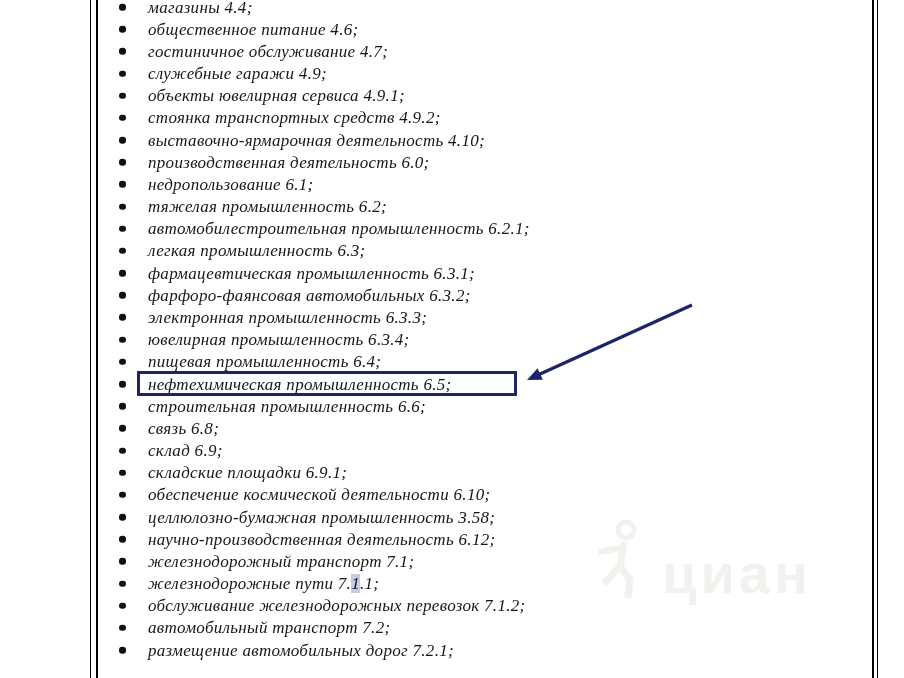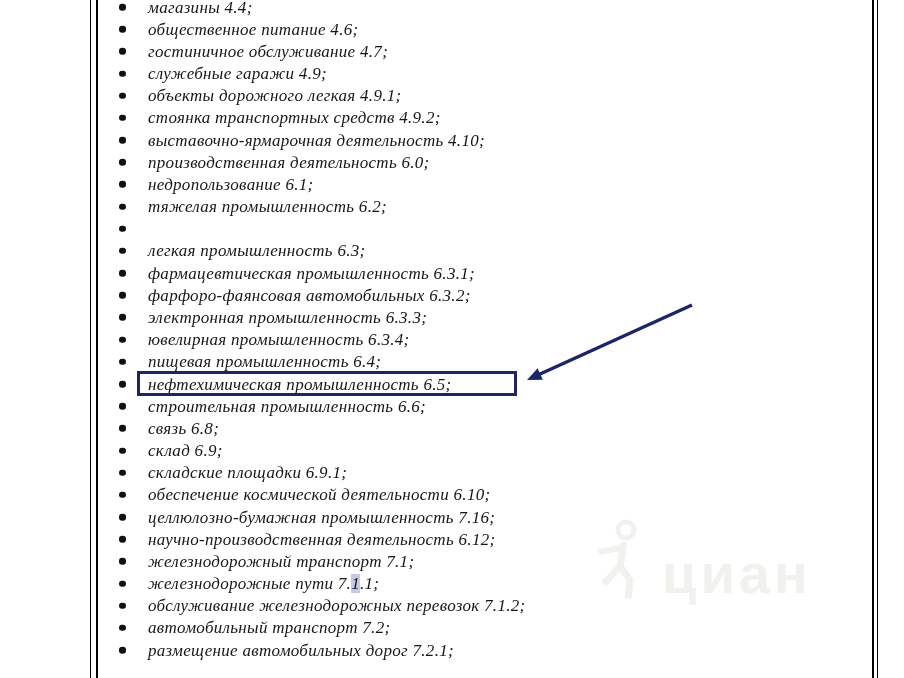--- a/index.html
+++ b/index.html
@@ -101,21 +101,21 @@
     <li>
       <span class="bullet"></span>
       <span class="t">гостиничное обслуживание 4.7;</span>
     </li>
     <li>
       <span class="bullet"></span>
       <span class="t">служебные гаражи 4.9;</span>
     </li>
     <li>
       <span class="bullet"></span>
-      <span class="t">объекты дорожного легкая 4.9.1;</span>
+      <span class="t">объекты ювелирная сервиса 4.9.1;</span>
     </li>
     <li>
       <span class="bullet"></span>
       <span class="t">стоянка транспортных средств 4.9.2;</span>
     </li>
     <li>
       <span class="bullet"></span>
       <span class="t">выставочно-ярмарочная деятельность 4.10;</span>
     </li>
     <li>
@@ -125,20 +125,21 @@
     <li>
       <span class="bullet"></span>
       <span class="t">недропользование 6.1;</span>
     </li>
     <li>
       <span class="bullet"></span>
       <span class="t">тяжелая промышленность 6.2;</span>
     </li>
     <li>
       <span class="bullet"></span>
+      <span class="t">автомобилестроительная промышленность 6.2.1;</span>
     </li>
     <li>
       <span class="bullet"></span>
       <span class="t">легкая промышленность 6.3;</span>
     </li>
     <li>
       <span class="bullet"></span>
       <span class="t">фармацевтическая промышленность 6.3.1;</span>
     </li>
     <li>
@@ -176,21 +177,21 @@
     <li>
       <span class="bullet"></span>
       <span class="t">складские площадки 6.9.1;</span>
     </li>
     <li>
       <span class="bullet"></span>
       <span class="t">обеспечение космической деятельности 6.10;</span>
     </li>
     <li>
       <span class="bullet"></span>
-      <span class="t">целлюлозно-бумажная промышленность 7.16;</span>
+      <span class="t">целлюлозно-бумажная промышленность 3.58;</span>
     </li>
     <li>
       <span class="bullet"></span>
       <span class="t">научно-производственная деятельность 6.12;</span>
     </li>
     <li>
       <span class="bullet"></span>
       <span class="t">железнодорожный транспорт 7.1;</span>
     </li>
     <li>

